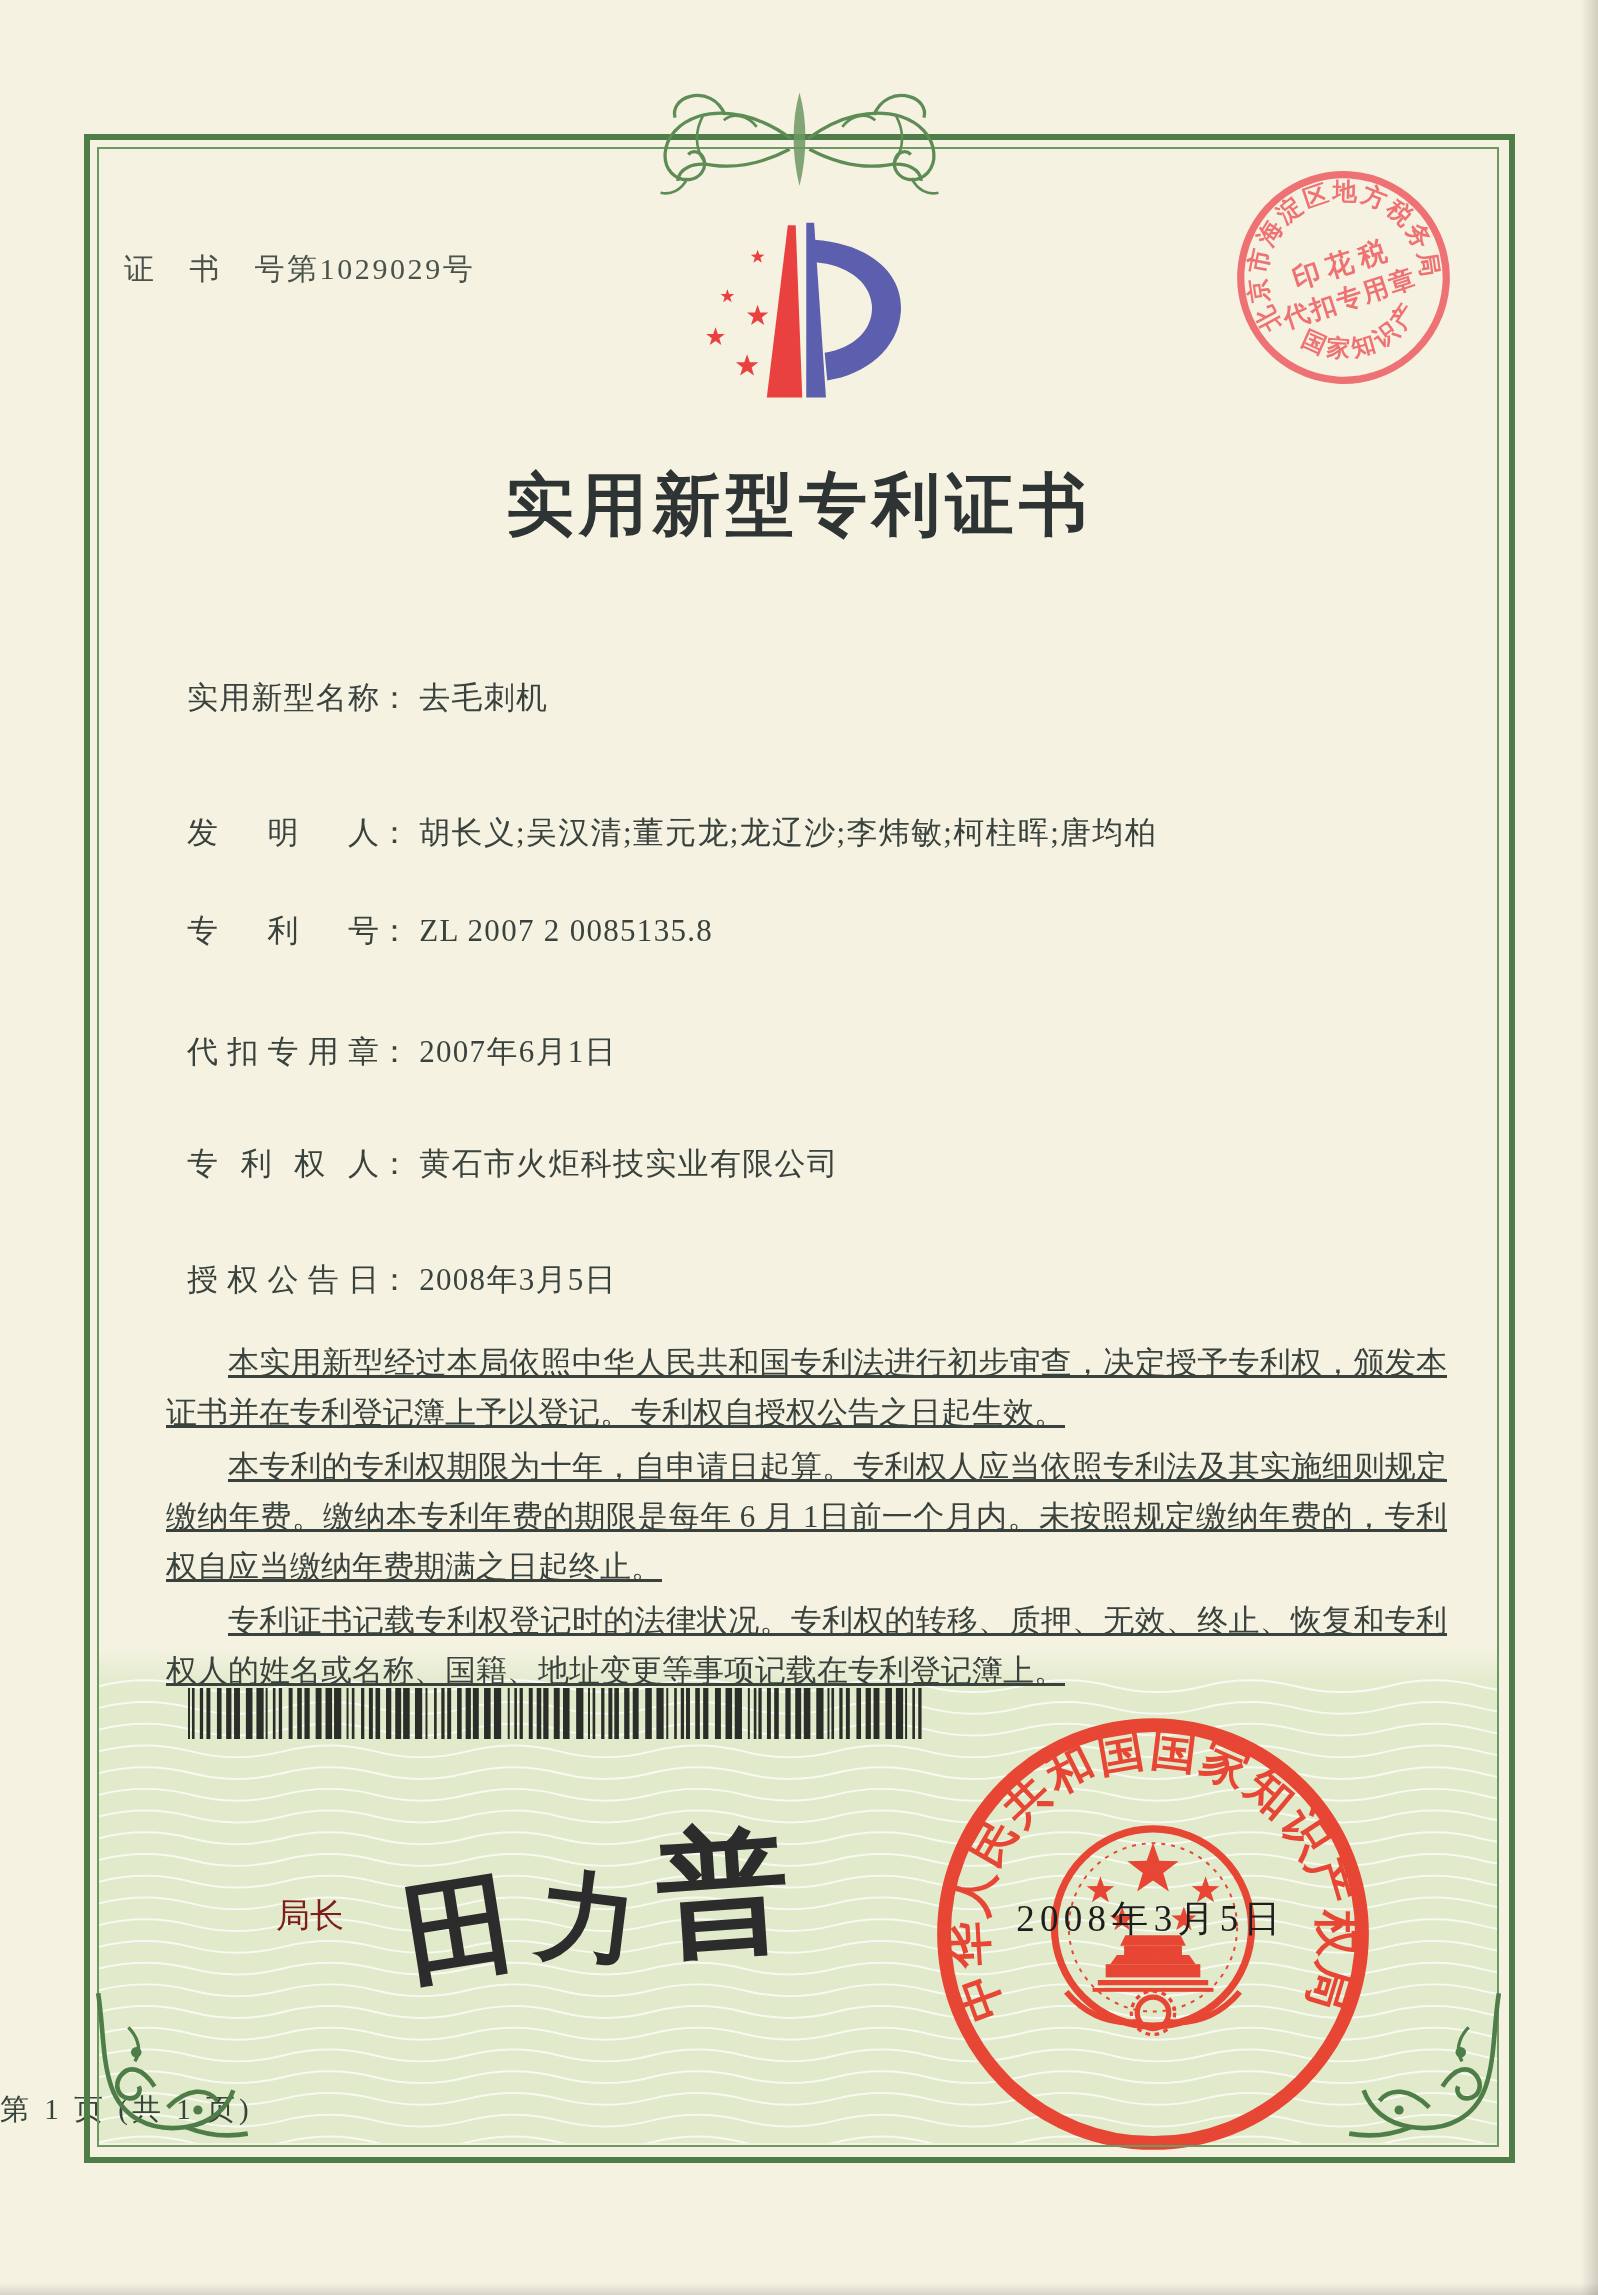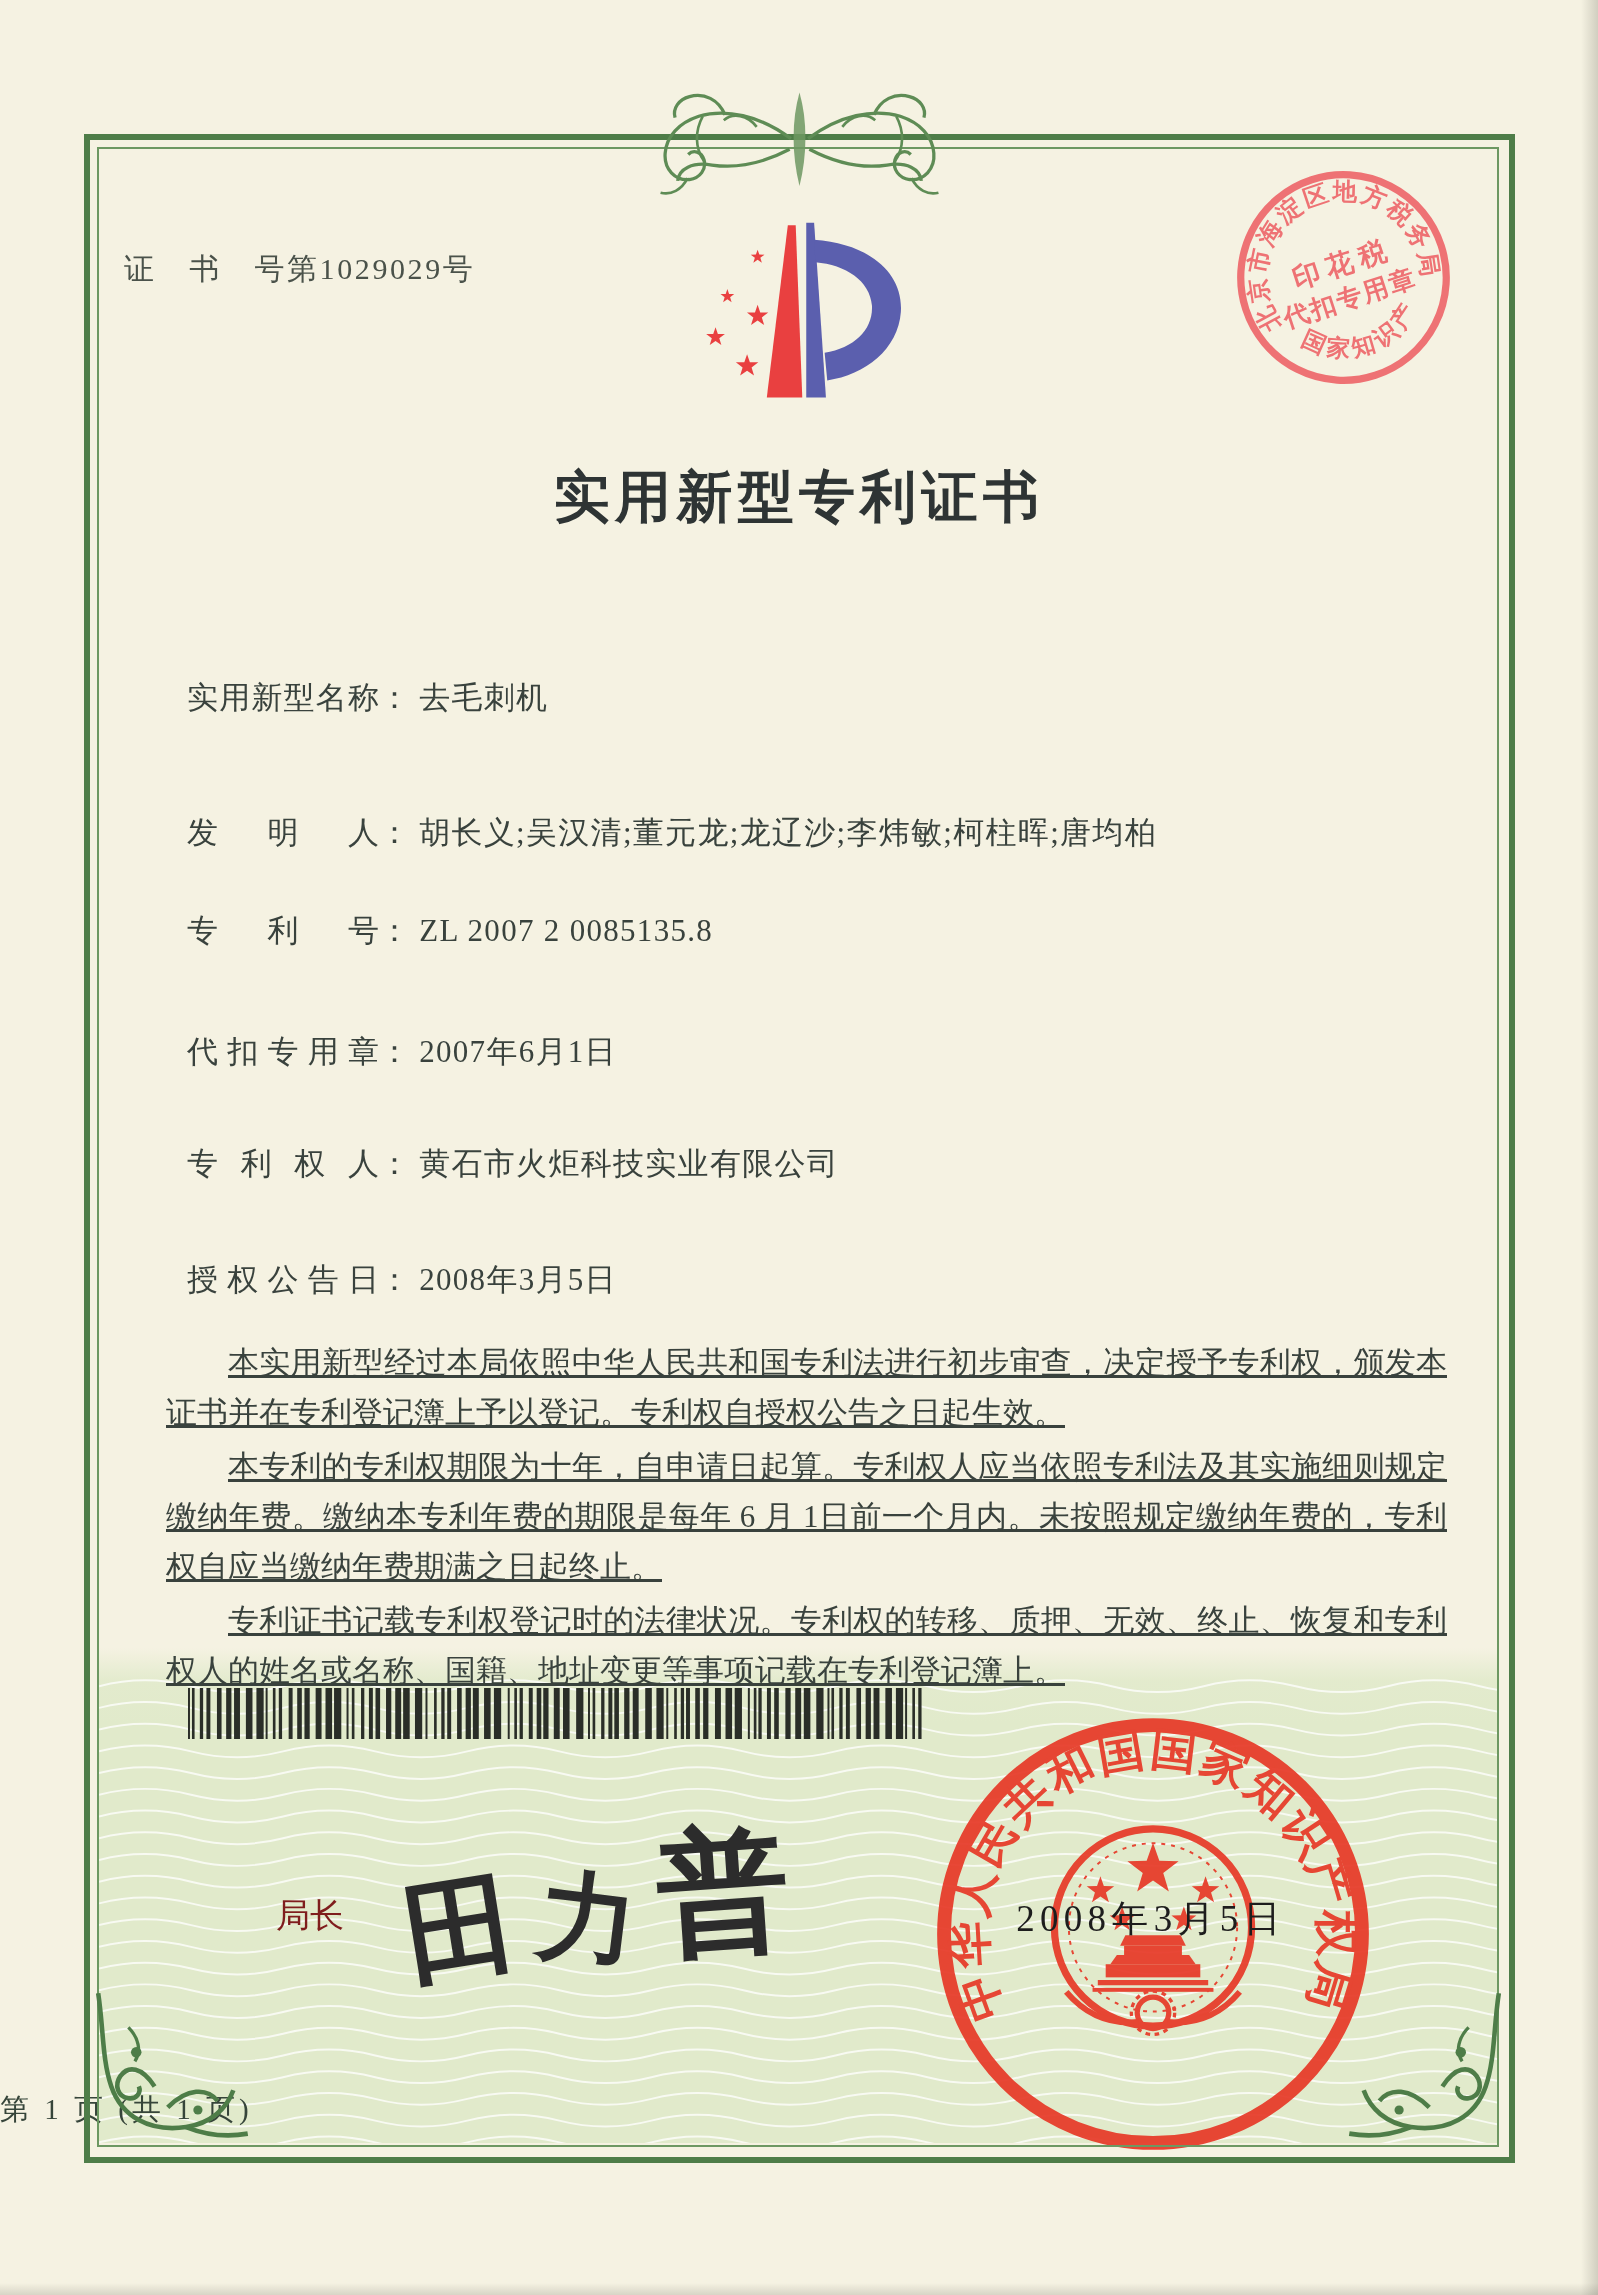--- a/index.html
+++ b/index.html
@@ -14,21 +14,21 @@
 
   
   .ornament-top{position:absolute;left:625px;top:74px;width:349px;height:132px;z-index:7;}
   .corner-fl{position:absolute;width:164px;height:164px;z-index:7;}
   .corner-fl.left{left:89px;top:1988px;}
   .corner-fl.right{left:1344px;top:1988px;transform:scaleX(-1);}
 
   
   .cert-no{position:absolute;left:124px;top:249px;font-size:30px;color:#4a524a;letter-spacing:2.6px;z-index:3;}
   .logo{position:absolute;left:684px;top:212px;width:230px;height:260px;z-index:3;}
-  .title{position:absolute;left:0;top:460px;width:1598px;text-align:center;font-size:56px;font-weight:700;color:#2e3434;letter-spacing:5.3px;z-index:3;}
+  .title{position:absolute;left:0;top:460px;width:1598px;text-align:center;font-size:68px;font-weight:700;color:#2e3434;letter-spacing:5.3px;z-index:3;}
 
   
   .field{position:absolute;left:187px;font-size:31px;color:#39423d;z-index:3;white-space:nowrap;}
   .flabel{display:inline-block;width:192px;text-align:justify;text-align-last:justify;vertical-align:bottom;}
   .fcolon{display:inline-block;}
   .fval{margin-left:9.2px;letter-spacing:1.3px;}
 
   
   .paras{position:absolute;left:166px;top:1334px;width:1281px;font-size:31px;line-height:50px;color:#39423d;text-align:justify;z-index:3;}
   .paras p{margin:4px 0 4px;text-indent:62px;text-decoration:underline;}

